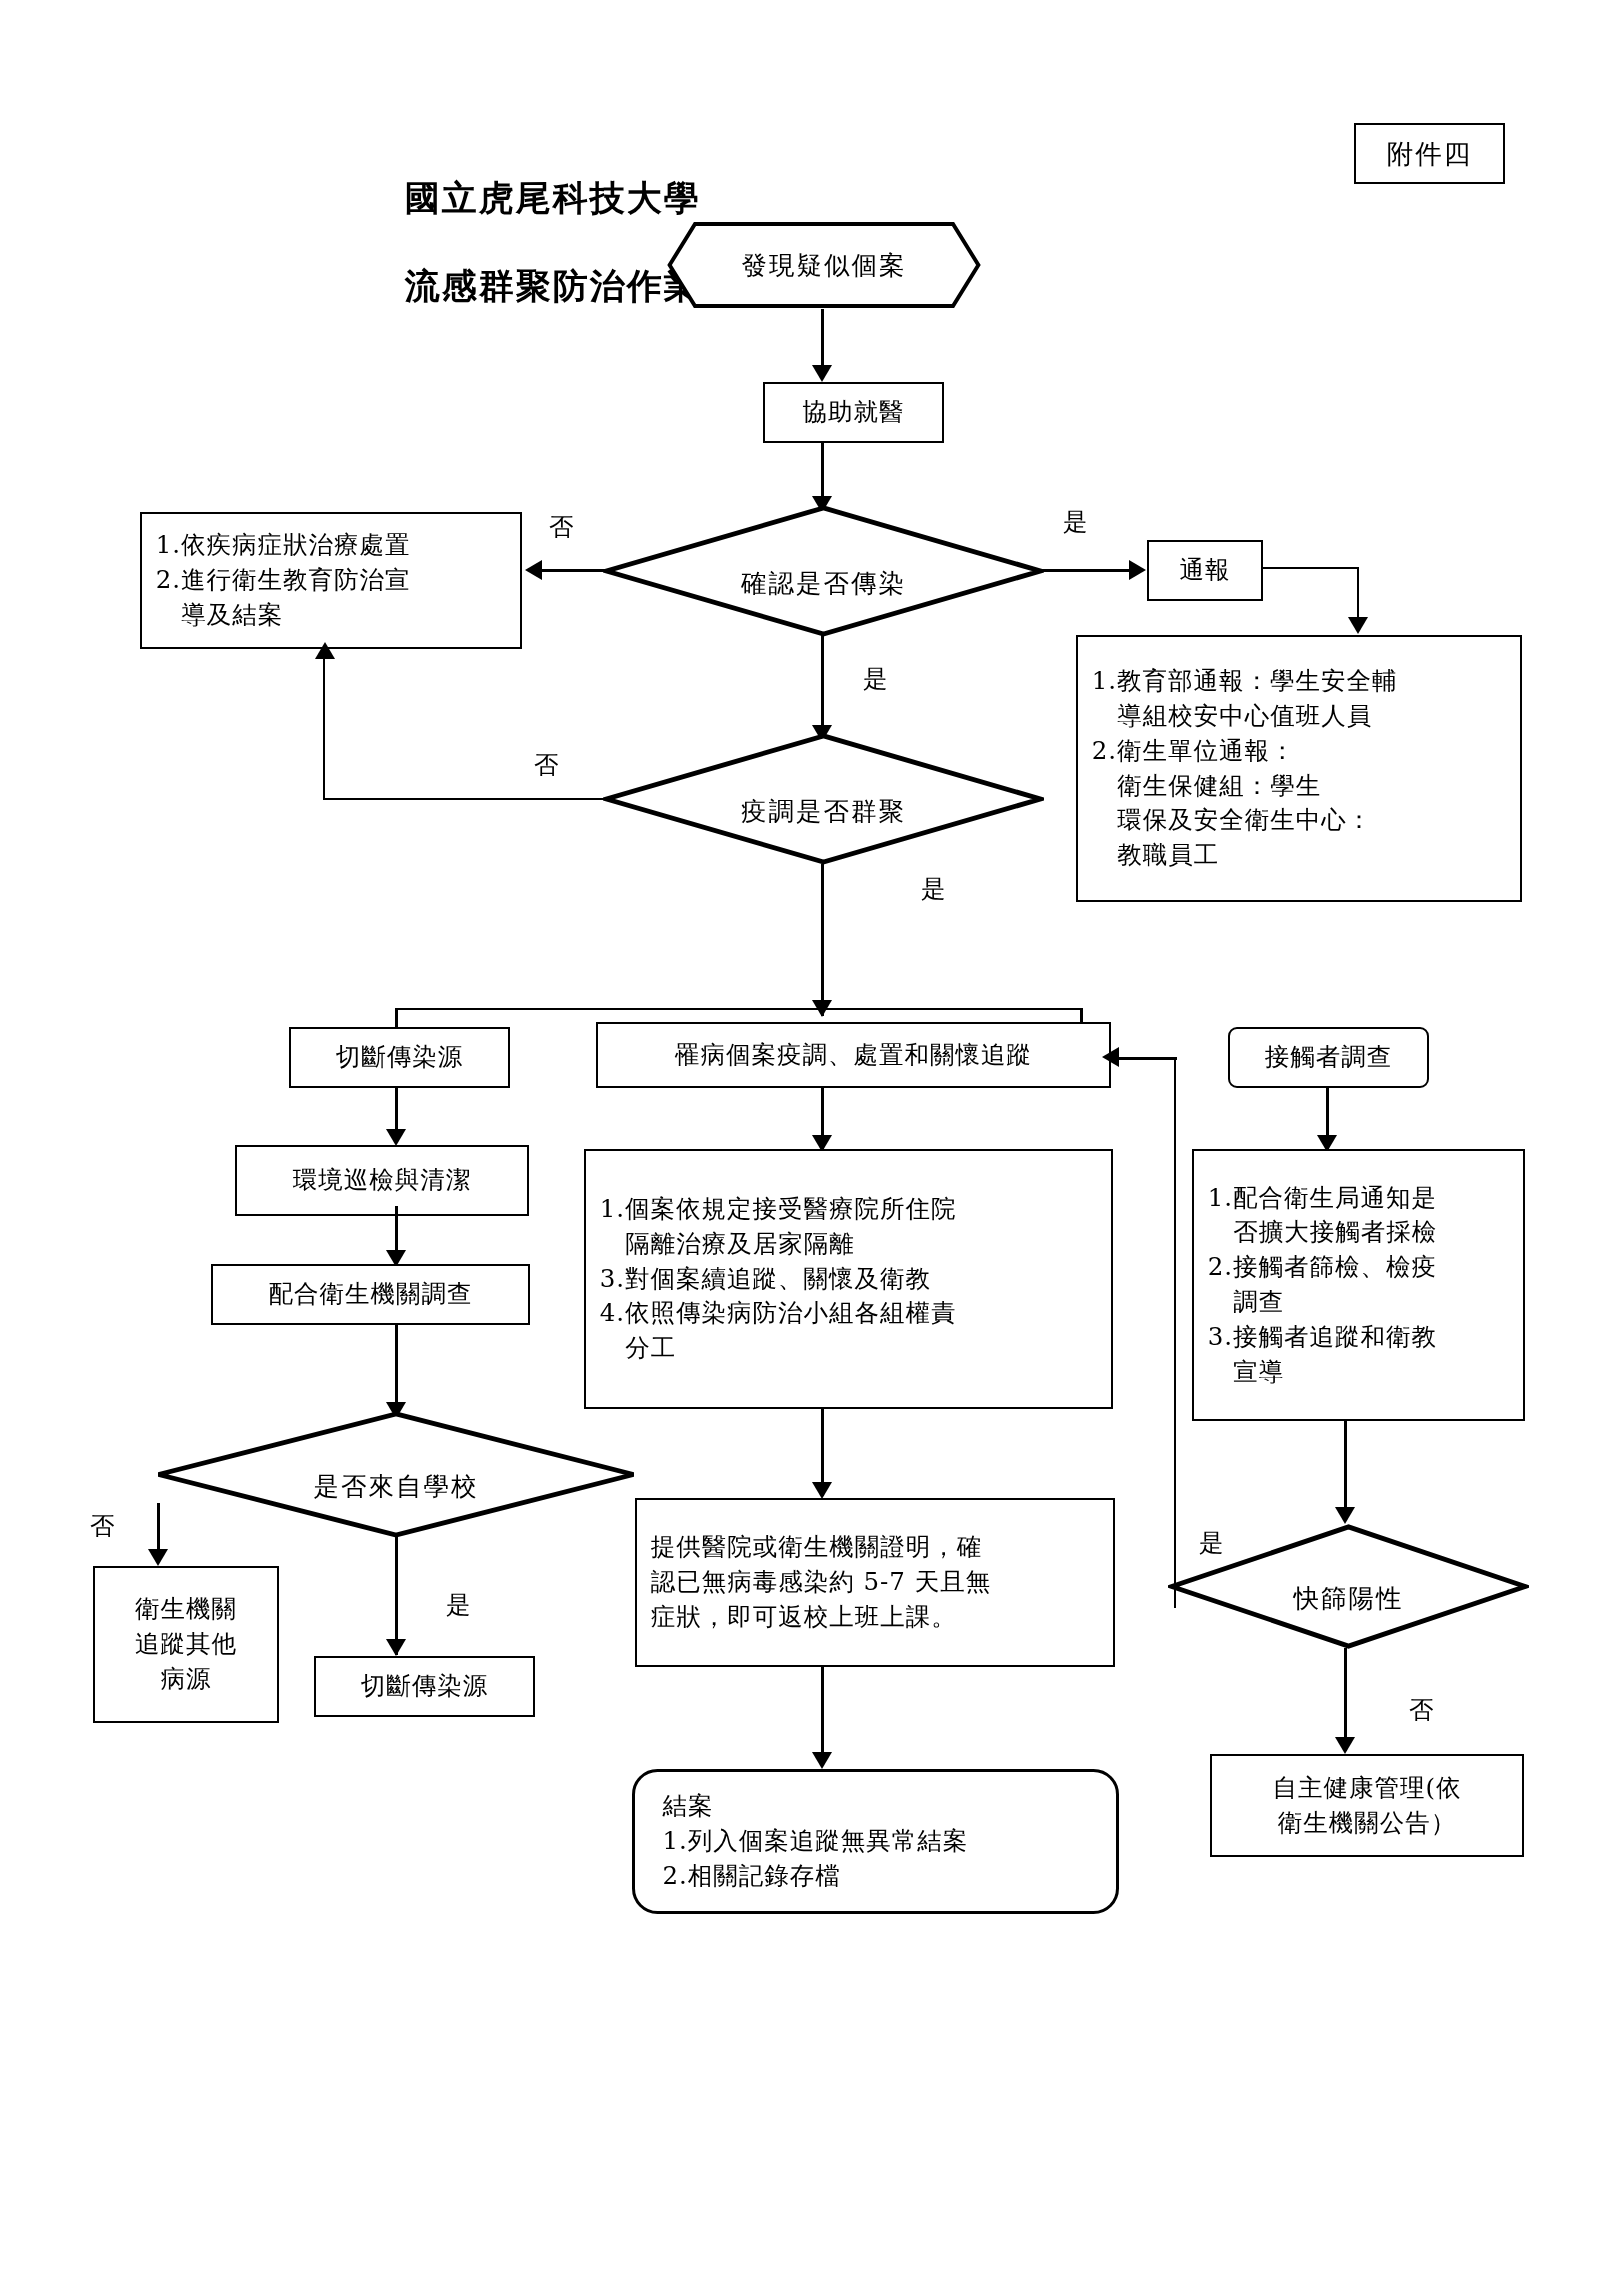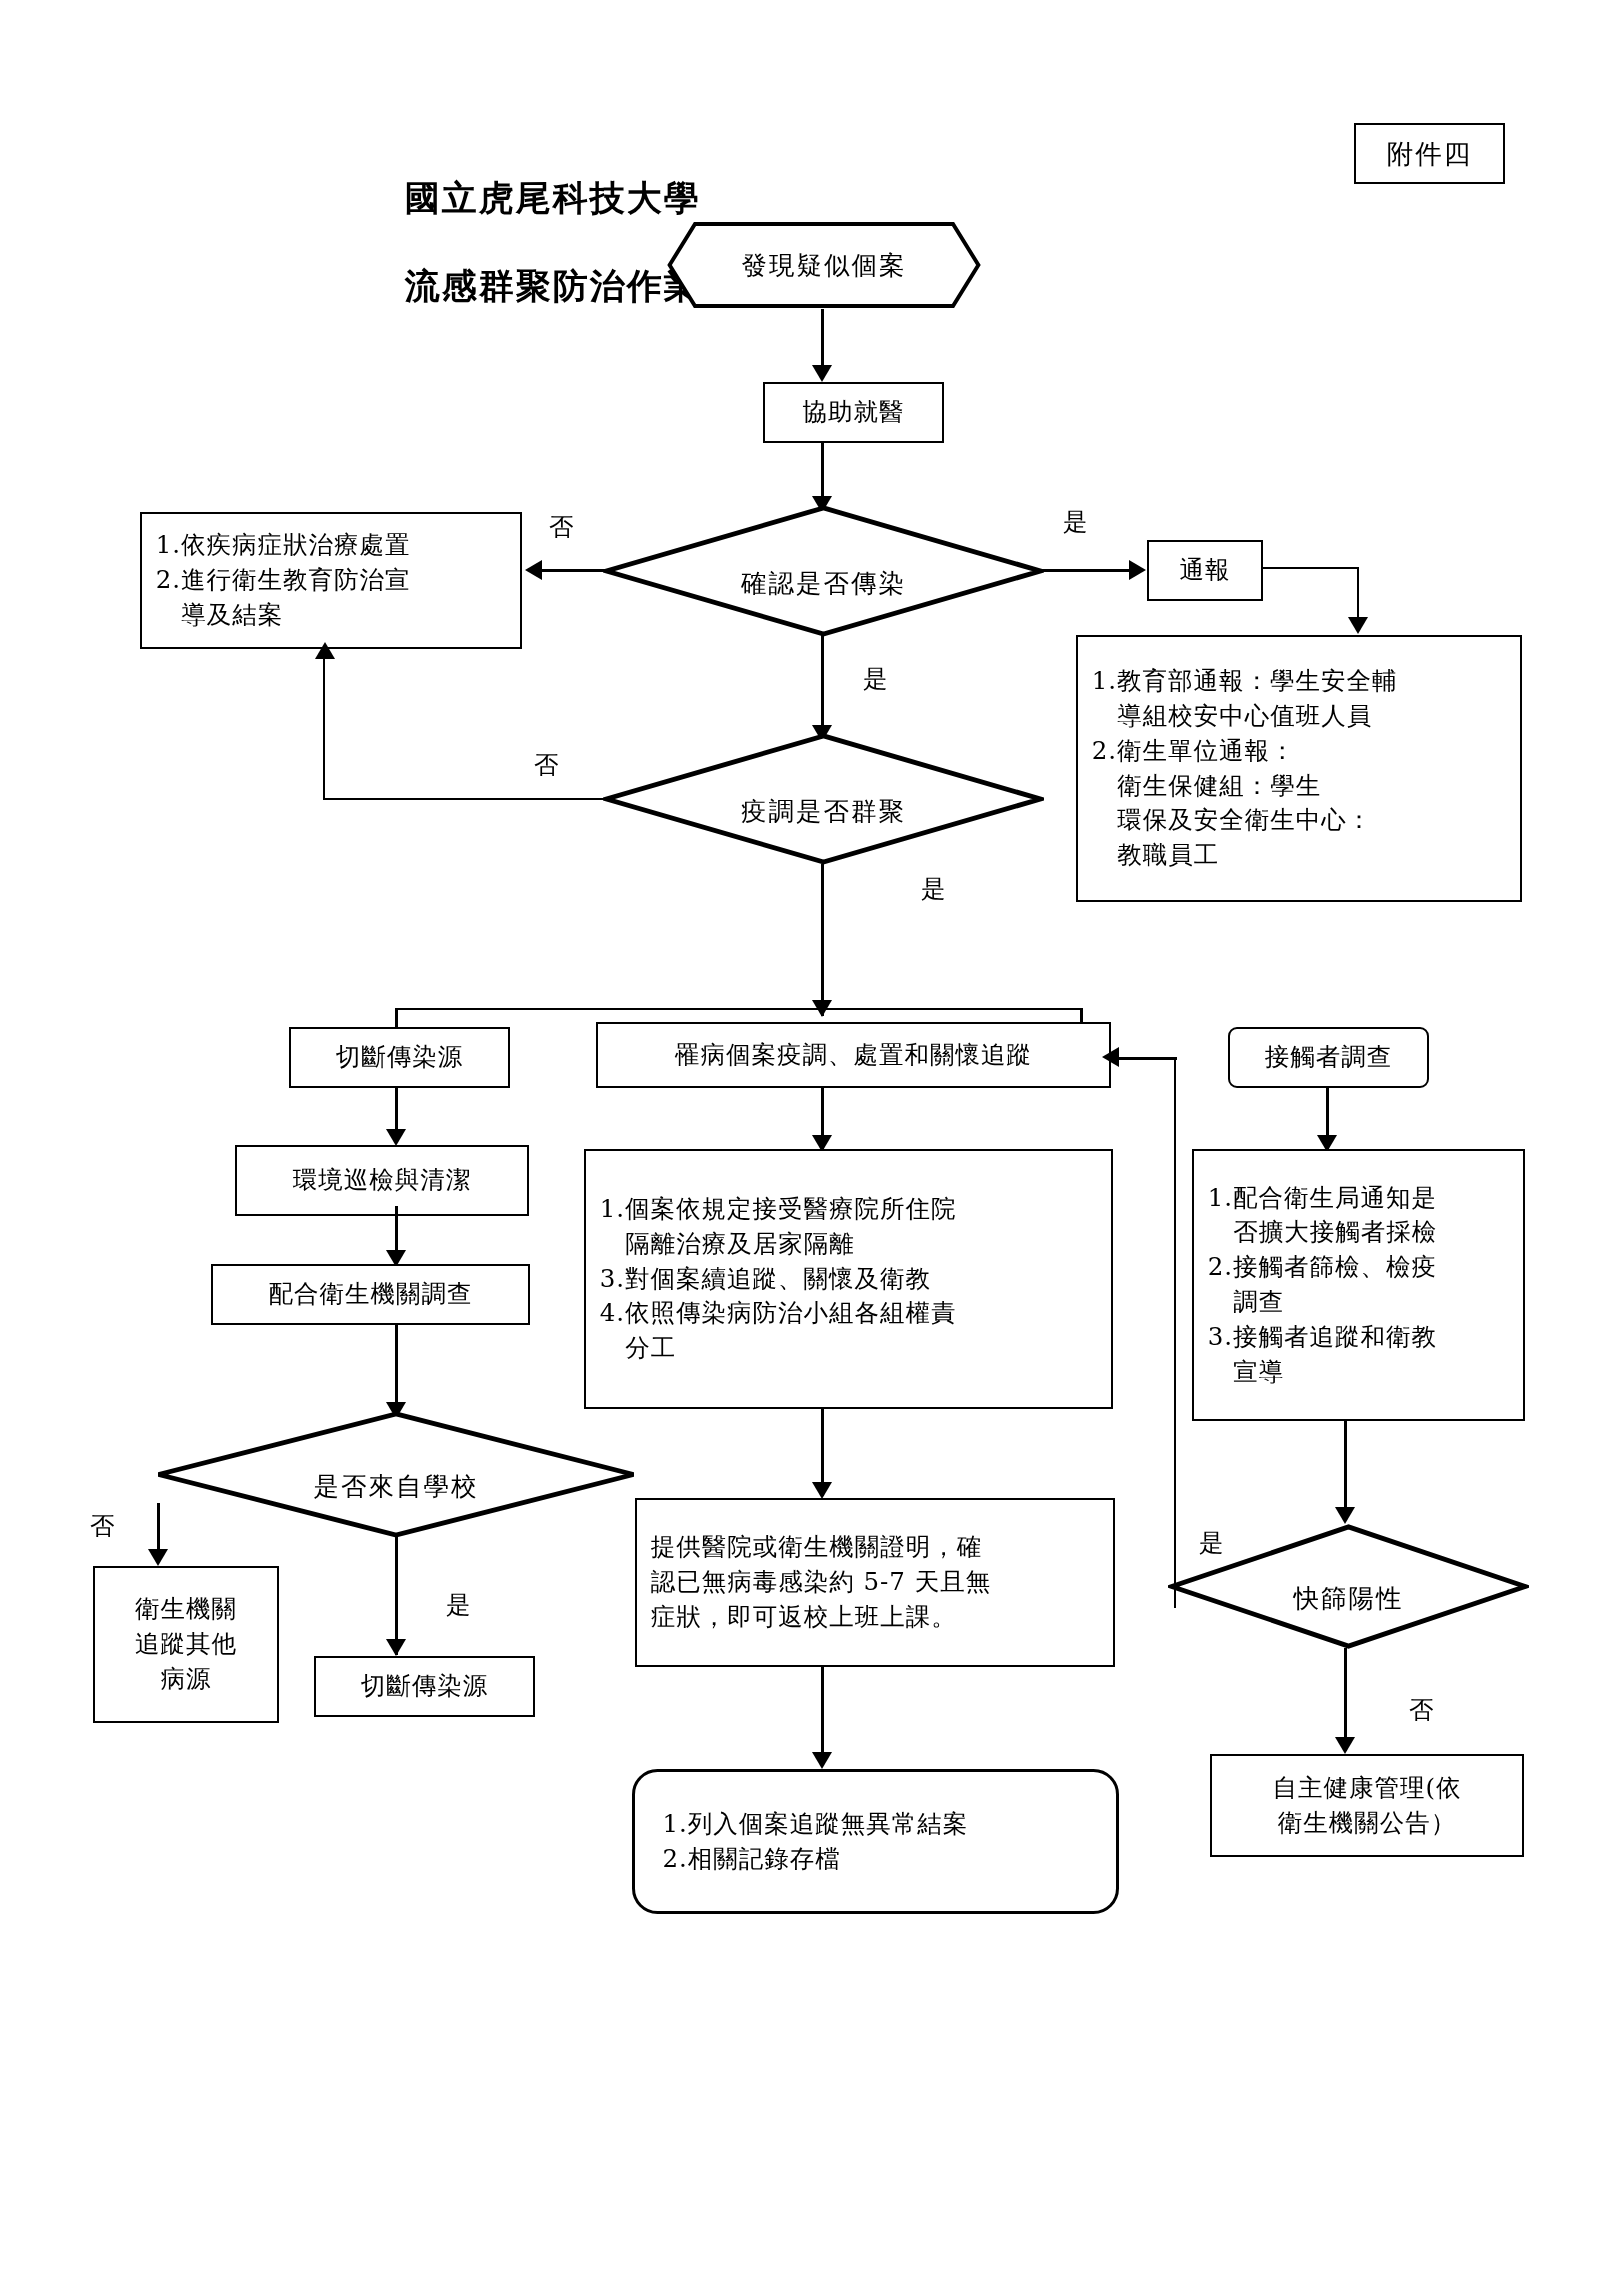--- a/index.html
+++ b/index.html
@@ -220,20 +220,21 @@
       <span class="li">提供醫院或衛生機關證明，確</span>
       <span class="li">認已無病毒感染約 5-7 天且無</span>
       <span class="li">症狀，即可返校上班上課。</span>
     </span>
   </div>
 
   <div class="edge v" style="left:821px;top:1666px;height:98px;"></div>
   <div class="arrow down" style="left:812px;top:1752px;"></div>
   <div class="node rounded" style="left:632px;top:1769px;width:487px;height:145px;">
     <span class="txt list" style="padding-left:27.4px;">
+      <span class="li">結案</span>
       <span class="li">1.列入個案追蹤無異常結案</span>
       <span class="li">2.相關記錄存檔</span>
     </span>
   </div>
 
   <div class="edge v" style="left:1326px;top:1088px;height:61px;"></div>
   <div class="arrow down" style="left:1317px;top:1135px;"></div>
   <div class="node box" style="left:1192px;top:1149px;width:333px;height:272px;">
     <span class="txt list">
       <span class="li">1.配合衛生局通知是</span>

